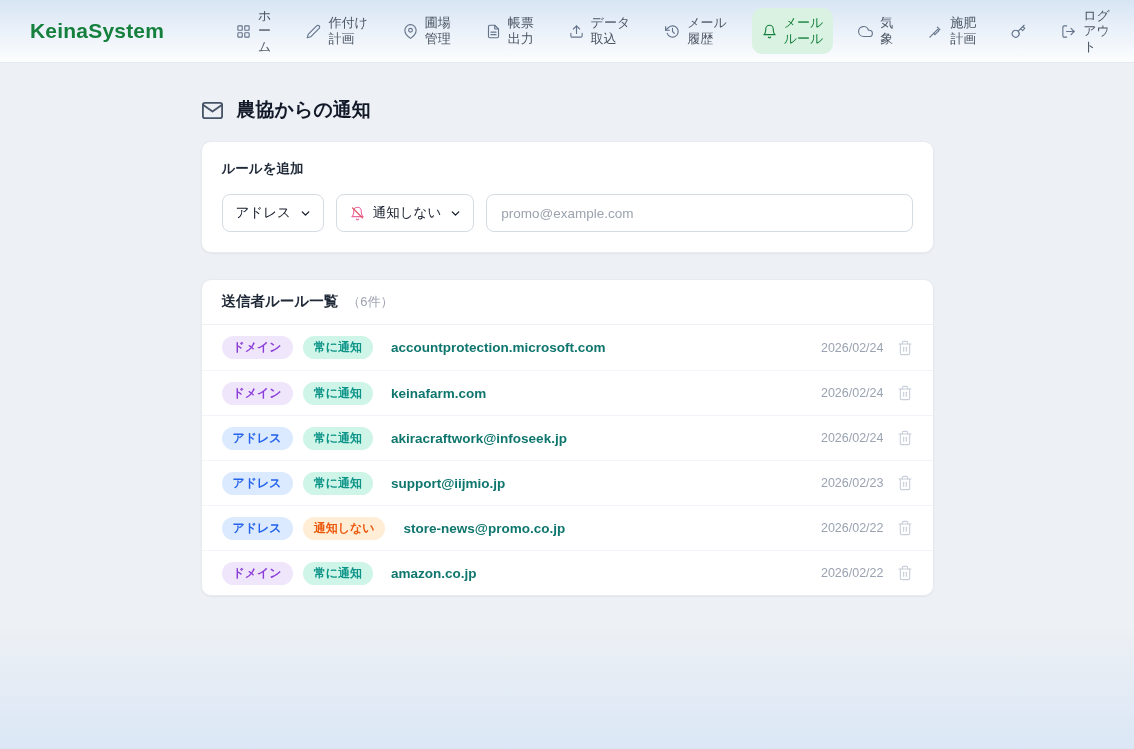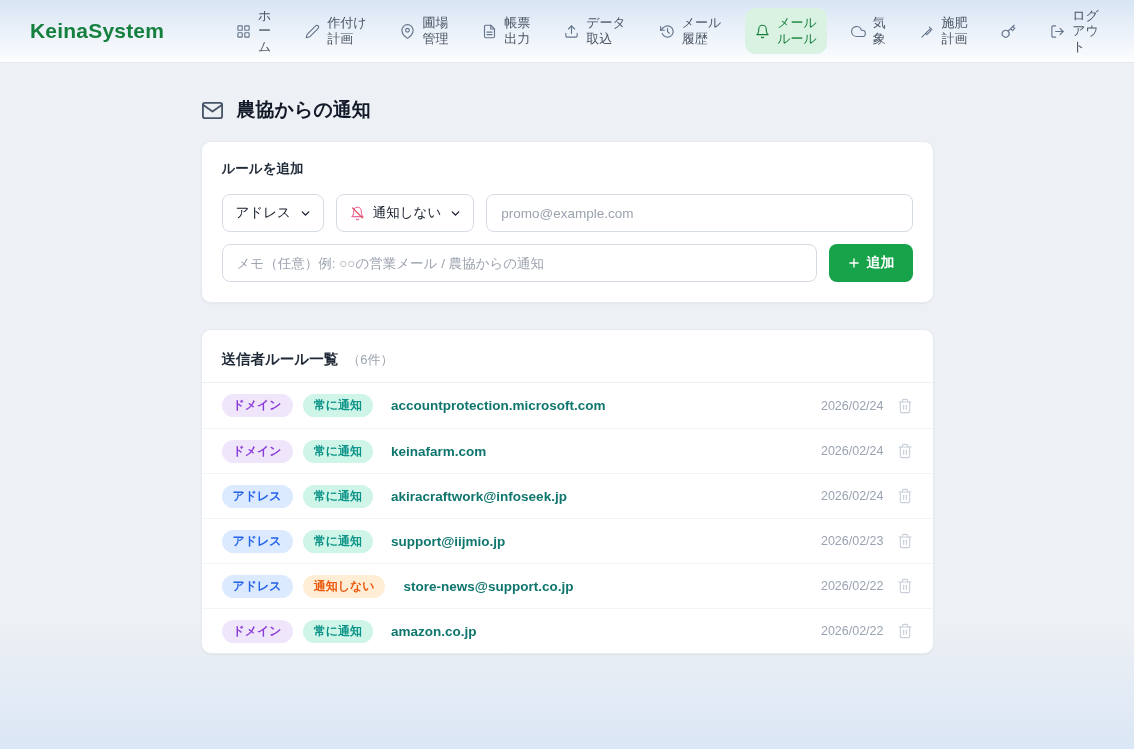--- a/index.html
+++ b/index.html
@@ -2,21 +2,21 @@
 <html><head>
 <meta charset="utf-8">
 <style>
   * { margin:0; padding:0; box-sizing:border-box; }
   html,body { width:1134px; height:749px; overflow:hidden; }
   body { font-family:"Liberation Sans","DejaVu Sans",sans-serif; background:#edf0f4; }
 
   
   .topbar{
     height:63px; display:flex; align-items:center;
-    padding:0 25px 0 30px;
+    padding:0 14px 0 30px;
     background:linear-gradient(180deg,#d7e5f4 0%,#e9f0f9 45%,#fcfdfe 100%);
     border-bottom:1px solid #e4e9f0;
   }
   .brand{ color:#15803d; font-size:21px; font-weight:bold; letter-spacing:.2px;
           margin-right:62px; white-space:nowrap; cursor:pointer; }
   .nav{ flex:1; display:flex; align-items:center; justify-content:space-between; }
   .nav-item{ display:flex; align-items:center; gap:7px; color:#4b5563;
              font-size:13px; line-height:1.2; white-space:pre-line;
              padding:7px 10px; border-radius:10px; cursor:pointer; text-align:left; }
   .nav-item .nic{ display:flex; align-items:center; }
@@ -56,21 +56,21 @@
   .txt-input::placeholder{ color:#9ca3af; }
   .add-btn{ width:84px; height:38px; background:#16a34a; border:none; border-radius:8px;
       color:#fff; font-size:14px; font-weight:bold; display:flex; align-items:center;
       justify-content:center; gap:6px; cursor:pointer;
       font-family:"Liberation Sans","DejaVu Sans",sans-serif; }
   .add-btn svg{ width:14px; height:14px; stroke:#fff; fill:none; stroke-width:2.4;
       stroke-linecap:round; }
 
   
   .rules-card{ margin-top:26px; overflow:hidden; }
-  .rules-head{ display:flex; align-items:baseline; gap:9px; padding:20px 20px 13px;
+  .rules-head{ display:flex; align-items:baseline; gap:9px; padding:12px 20px 13px;
       border-bottom:1px solid #edf0f4; }
   .rules-title{ font-size:14.5px; font-weight:bold; color:#1f2937; }
   .rules-count{ font-size:13px; color:#9ca3af; }
   .rule-row{ display:flex; align-items:center; height:45px; padding:0 20px; }
   .rule-row + .rule-row{ border-top:1px solid #f1f4f8; }
   .badge{ border-radius:999px; font-size:12px; font-weight:bold; padding:3px 11px; }
   .badge.domain { background:#f0e6fc; color:#8b3dd8; }
   .badge.address{ background:#dbeafe; color:#2563eb; }
   .badge.always { background:#cff5e8; color:#0d9488; margin-left:10px; }
   .badge.never  { background:#ffedd5; color:#ea580c; margin-left:10px; }
@@ -187,32 +187,20 @@
             </span>
           <span>通知しない</span>
           <span class="chev" style="display: flex;">
               <svg viewBox="0 0 24 24" style="width: 13px; height: 13px;">
                 <polyline points="6 9 12 15 18 9"></polyline>
               </svg>
             </span>
         </div>
         <input class="txt-input" type="text" placeholder="promo@example.com" style="">
       </div>
-      <div class="form-row">
-        <input class="txt-input" type="text" placeholder="メモ（任意）例: ○○の営業メール / 農協からの通知" style="">
-        <button class="add-btn">
-          <span style="display: flex;">
-              <svg viewBox="0 0 24 24">
-                <line x1="12" y1="5" x2="12" y2="19"></line>
-                <line x1="5" y1="12" x2="19" y2="12"></line>
-              </svg>
-            </span>
-          <span>追加</span>
-        </button>
-      </div>
     </section>
 
     <section class="card rules-card">
       <div class="rules-head">
         <span class="rules-title">送信者ルール一覧</span>
         <span class="rules-count">（6件）</span>
       </div>
       <div id="rules-rows">
           <div class="rule-row">
             <span class="badge domain">ドメイン</span>
@@ -282,21 +270,21 @@
                     <line x1="10" y1="11" x2="10" y2="17"></line>
                     <line x1="14" y1="11" x2="14" y2="17"></line>
                   </svg>
                 </span>
               </button>
             </span>
           </div>
           <div class="rule-row">
             <span class="badge address">アドレス</span>
             <span class="badge never">通知しない</span>
-            <span class="rule-address">store-news@support.co.jp</span>
+            <span class="rule-address">store-news@promo.co.jp</span>
             <span class="rule-right">
               <span class="rule-date">2026/02/22</span>
               <button class="trash-btn">
                 <span style="display:flex">
                   <svg viewBox="0 0 24 24">
                     <polyline points="3 6 5 6 21 6"></polyline>
                     <path d="M19 6v14a2 2 0 0 1-2 2H7a2 2 0 0 1-2-2V6m3 0V4a2 2 0 0 1 2-2h4a2 2 0 0 1 2 2v2"></path>
                     <line x1="10" y1="11" x2="10" y2="17"></line>
                     <line x1="14" y1="11" x2="14" y2="17"></line>
                   </svg>

